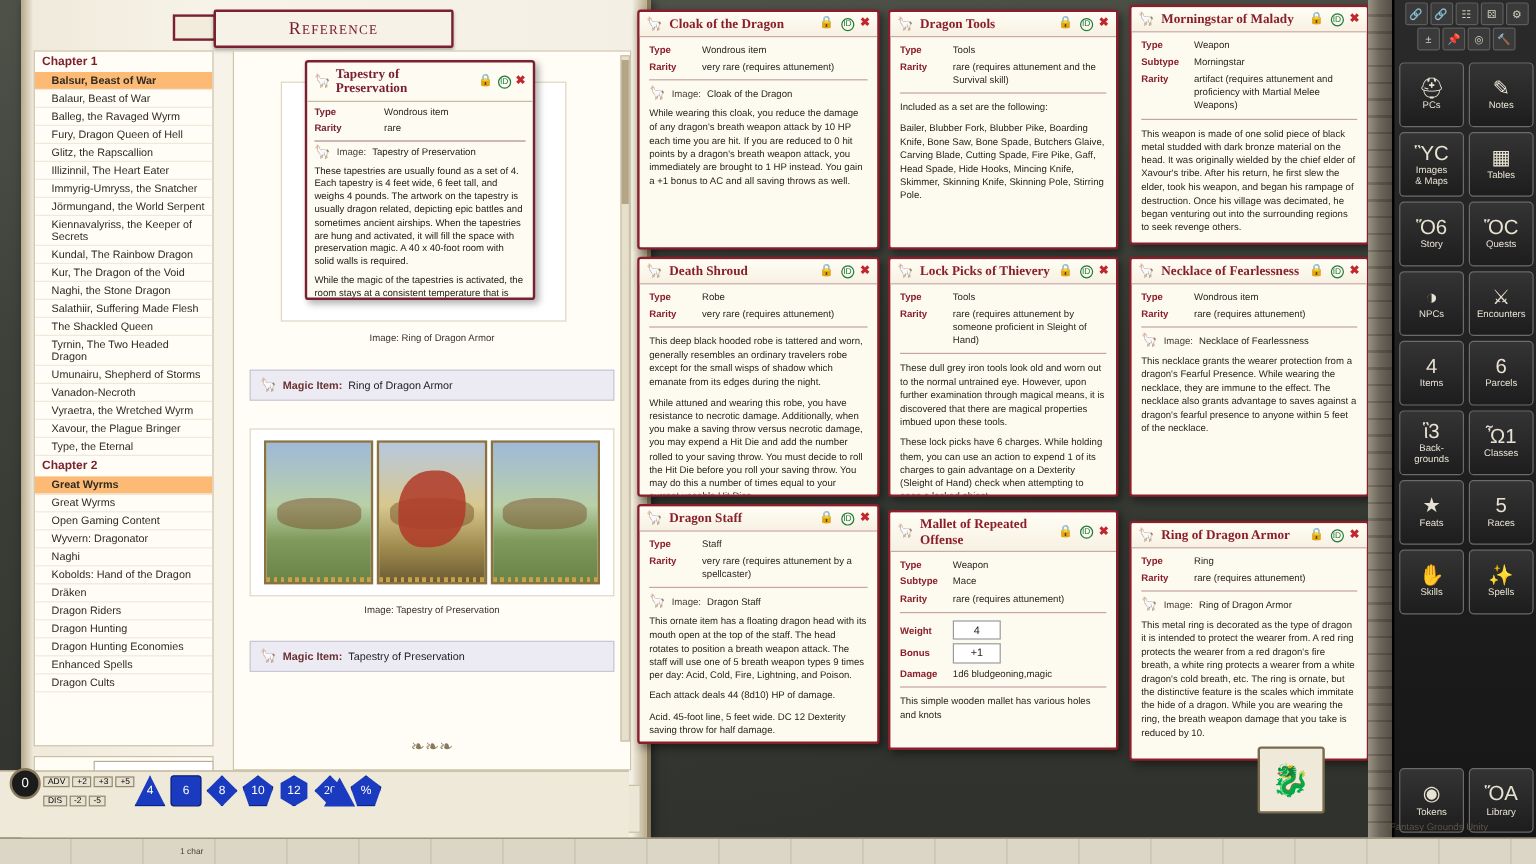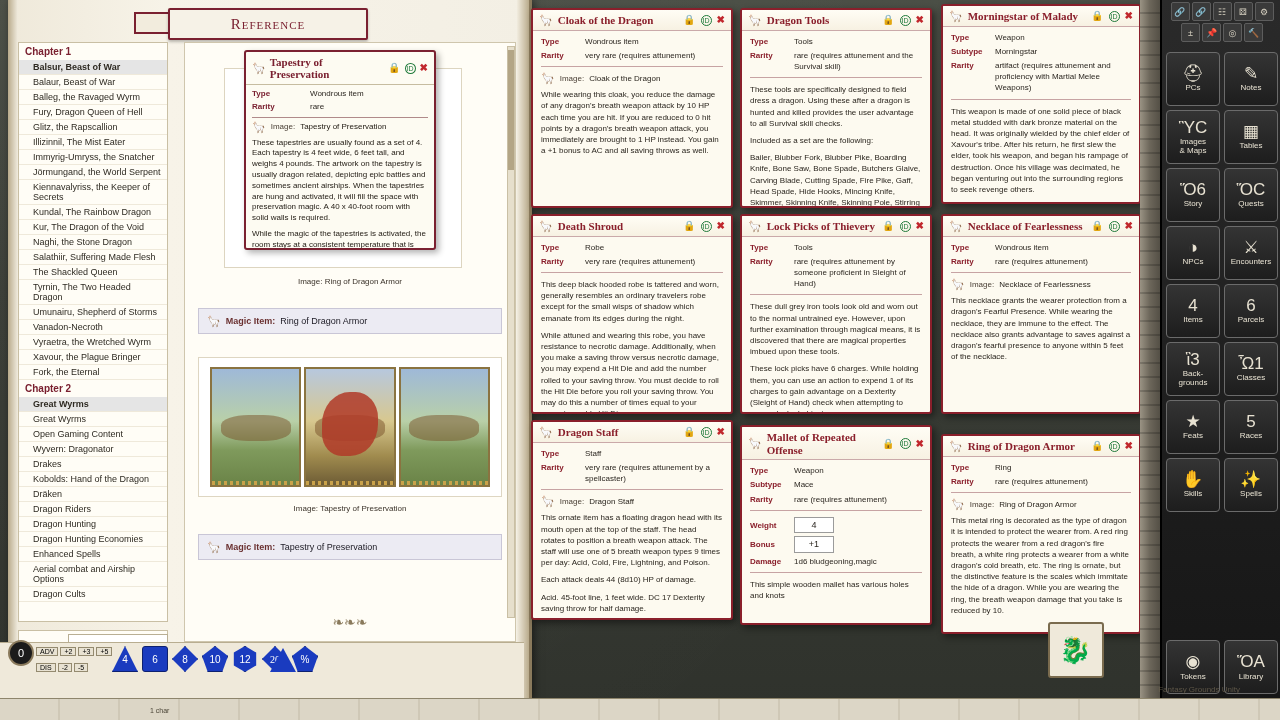--- a/index.html
+++ b/index.html
@@ -14,21 +14,21 @@
     position: relative; width: 1280px; height: 720px;
     background: #3a3f3a;
     background-image:
       radial-gradient(circle at 20% 30%, rgba(255,255,255,0.03), transparent 60%),
       linear-gradient(180deg,#4b4f46 0%, #3a3d36 40%, #2f322c 100%);
     overflow: hidden;
   }
 
   
   .book {
-    position: absolute; left: 8px; top: 0; width: 524px; height: 700px;
+    position: absolute; left: 18px; top: 0; width: 524px; height: 700px;
     background: #f3efe4;
     background-image: linear-gradient(90deg,#efe9da 0%, #f7f3e8 30%, #f3efe4 100%);
     border-right: 3px solid #8a7a5c;
     box-shadow: 2px 0 8px rgba(0,0,0,0.5);
   }
   .book-edge-l { position:absolute; left:0; top:0; width:10px; height:700px; background:linear-gradient(90deg,#b9ab8c,#f1ecdf); }
   .book-edge-r { position:absolute; right:0; top:0; width:12px; height:700px; background:linear-gradient(270deg,#b9ab8c,#f1ecdf); }
 
   .ribbon {
     position:absolute; left:160px; top:8px; width:200px; height:32px;
@@ -42,21 +42,21 @@
   .ribbon-tail-l { left:126px; }
   .ribbon-tail-r { right:164px; }
   .ribbon span { font-variant: small-caps; font-size:15px; letter-spacing:1px; color:#7a2030; font-family:"Liberation Serif",serif; }
 
   .toc {
     position:absolute; left:10px; top:42px; width:150px; height:580px;
     background:#fffdf6; border:1px solid #c9bfa4; overflow:hidden; font-size:9px; color:#2e2a22;
   }
   .toc-chapter { padding:3px 6px; font-weight:bold; color:#7a2030; font-size:10px; }
   .toc-item { padding:2px 6px 2px 14px; border-bottom:1px solid #efe9da; }
-  .toc-item.sel { background:#e5e5e5; font-weight:bold; }
+  .toc-item.sel { background:#fdba74; font-weight:bold; }
 
   .toc-bottom { position:absolute; left:10px; top:630px; width:150px; height:16px; background:#fffdf6; border:1px solid #c9bfa4; }
   .toc-search { position:absolute; left:60px; top:634px; width:100px; height:14px; background:#fff; border:1px solid #b9af94; }
 
   .page-inner {
     position:absolute; left:176px; top:42px; width:332px; height:600px;
     background:#fffdf6; border:1px solid #cfc6ad;
   }
   .page-title-deco { position:absolute; left:176px; top:614px; width:332px; text-align:center; color:#8a7a5c; font-size:14px;}
 
@@ -219,48 +219,47 @@
       <span>Reference</span>
     </div>
 
     <div class="toc" id="toc">
         <div class="toc-chapter">Chapter 1</div>
         <div class="toc-item sel">Balsur, Beast of War</div>
         <div class="toc-item">Balaur, Beast of War</div>
         <div class="toc-item">Balleg, the Ravaged Wyrm</div>
         <div class="toc-item">Fury, Dragon Queen of Hell</div>
         <div class="toc-item">Glitz, the Rapscallion</div>
-        <div class="toc-item">Illizinnil, The Mist Eater</div>
+        <div class="toc-item">Illizinnil, The Heart Eater</div>
         <div class="toc-item">Immyrig-Umryss, the Snatcher</div>
         <div class="toc-item">Jörmungand, the World Serpent</div>
         <div class="toc-item">Kiennavalyriss, the Keeper of Secrets</div>
         <div class="toc-item">Kundal, The Rainbow Dragon</div>
         <div class="toc-item">Kur, The Dragon of the Void</div>
         <div class="toc-item">Naghi, the Stone Dragon</div>
         <div class="toc-item">Salathiir, Suffering Made Flesh</div>
         <div class="toc-item">The Shackled Queen</div>
         <div class="toc-item">Tyrnin, The Two Headed Dragon</div>
         <div class="toc-item">Umunairu, Shepherd of Storms</div>
         <div class="toc-item">Vanadon-Necroth</div>
         <div class="toc-item">Vyraetra, the Wretched Wyrm</div>
         <div class="toc-item">Xavour, the Plague Bringer</div>
-        <div class="toc-item">Fork, the Eternal</div>
+        <div class="toc-item">Type, the Eternal</div>
         <div class="toc-chapter">Chapter 2</div>
         <div class="toc-item sel">Great Wyrms</div>
         <div class="toc-item">Great Wyrms</div>
         <div class="toc-item">Open Gaming Content</div>
         <div class="toc-item">Wyvern: Dragonator</div>
-        <div class="toc-item">Drakes</div>
+        <div class="toc-item">Naghi</div>
         <div class="toc-item">Kobolds: Hand of the Dragon</div>
         <div class="toc-item">Dräken</div>
         <div class="toc-item">Dragon Riders</div>
         <div class="toc-item">Dragon Hunting</div>
         <div class="toc-item">Dragon Hunting Economies</div>
         <div class="toc-item">Enhanced Spells</div>
-        <div class="toc-item">Aerial combat and Airship Options</div>
         <div class="toc-item">Dragon Cults</div>
       </div>
     <div class="toc-bottom"></div>
     <div class="toc-search"></div>
 
     <div class="page-inner"></div>
 
     <div class="white-img-box" style="position:absolute;left:216px;top:68px;width:238px;height:200px;"></div>
     <div style="position:absolute;left:190px;top:274px;width:304px;" class="img-caption">Image: Ring of Dragon Armor</div>
 
@@ -368,21 +367,20 @@
         <div class="card-body">
           <div class="inline-kv">
             <span class="k">Type</span>
             <span class="v">Tools</span>
           </div>
           <div class="inline-kv">
             <span class="k">Rarity</span>
             <span class="v">rare (requires attunement and the Survival skill)</span>
           </div>
           <div class="sep"></div>
-          <p>These tools are specifically designed to field dress a dragon. Using these after a dragon is hunted and killed provides the user advantage to all Survival skill checks.</p>
           <p>Included as a set are the following:</p>
           <p>Bailer, Blubber Fork, Blubber Pike, Boarding Knife, Bone Saw, Bone Spade, Butchers Glaive, Carving Blade, Cutting Spade, Fire Pike, Gaff, Head Spade, Hide Hooks, Mincing Knife, Skimmer, Skinning Knife, Skinning Pole, Stirring Pole.</p>
         </div>
       </div>
       <div class="card" style="left: 941px; top: 4px; width: 200px; height: 200px;">
         <div class="card-head">
           <span class="dragon-ico">🦙</span>
           <span class="card-title">Morningstar of Malady</span>
           <span class="lock-ico">🔒</span>
           <span class="id-ico">ID</span>
@@ -494,21 +492,21 @@
             <span class="v">very rare (requires attunement by a spellcaster)</span>
           </div>
           <div class="sep"></div>
           <div class="img-line">
             <span class="dragon-ico">🦙</span>
             <span class="lbl">Image:</span>
             <span>Dragon Staff</span>
           </div>
           <p>This ornate item has a floating dragon head with its mouth open at the top of the staff. The head rotates to position a breath weapon attack. The staff will use one of 5 breath weapon types 9 times per day: Acid, Cold, Fire, Lightning, and Poison.</p>
           <p>Each attack deals 44 (8d10) HP of damage.</p>
-          <p>Acid. 45-foot line, 1 feet wide. DC 17 Dexterity saving throw for half damage.</p>
+          <p>Acid. 45-foot line, 5 feet wide. DC 12 Dexterity saving throw for half damage.</p>
         </div>
       </div>
       <div class="card" style="left: 740px; top: 425px; width: 192px; height: 200px;">
         <div class="card-head">
           <span class="dragon-ico">🦙</span>
           <span class="card-title">Mallet of Repeated Offense</span>
           <span class="lock-ico">🔒</span>
           <span class="id-ico">ID</span>
           <span class="close-ico">✖</span>
         </div>

